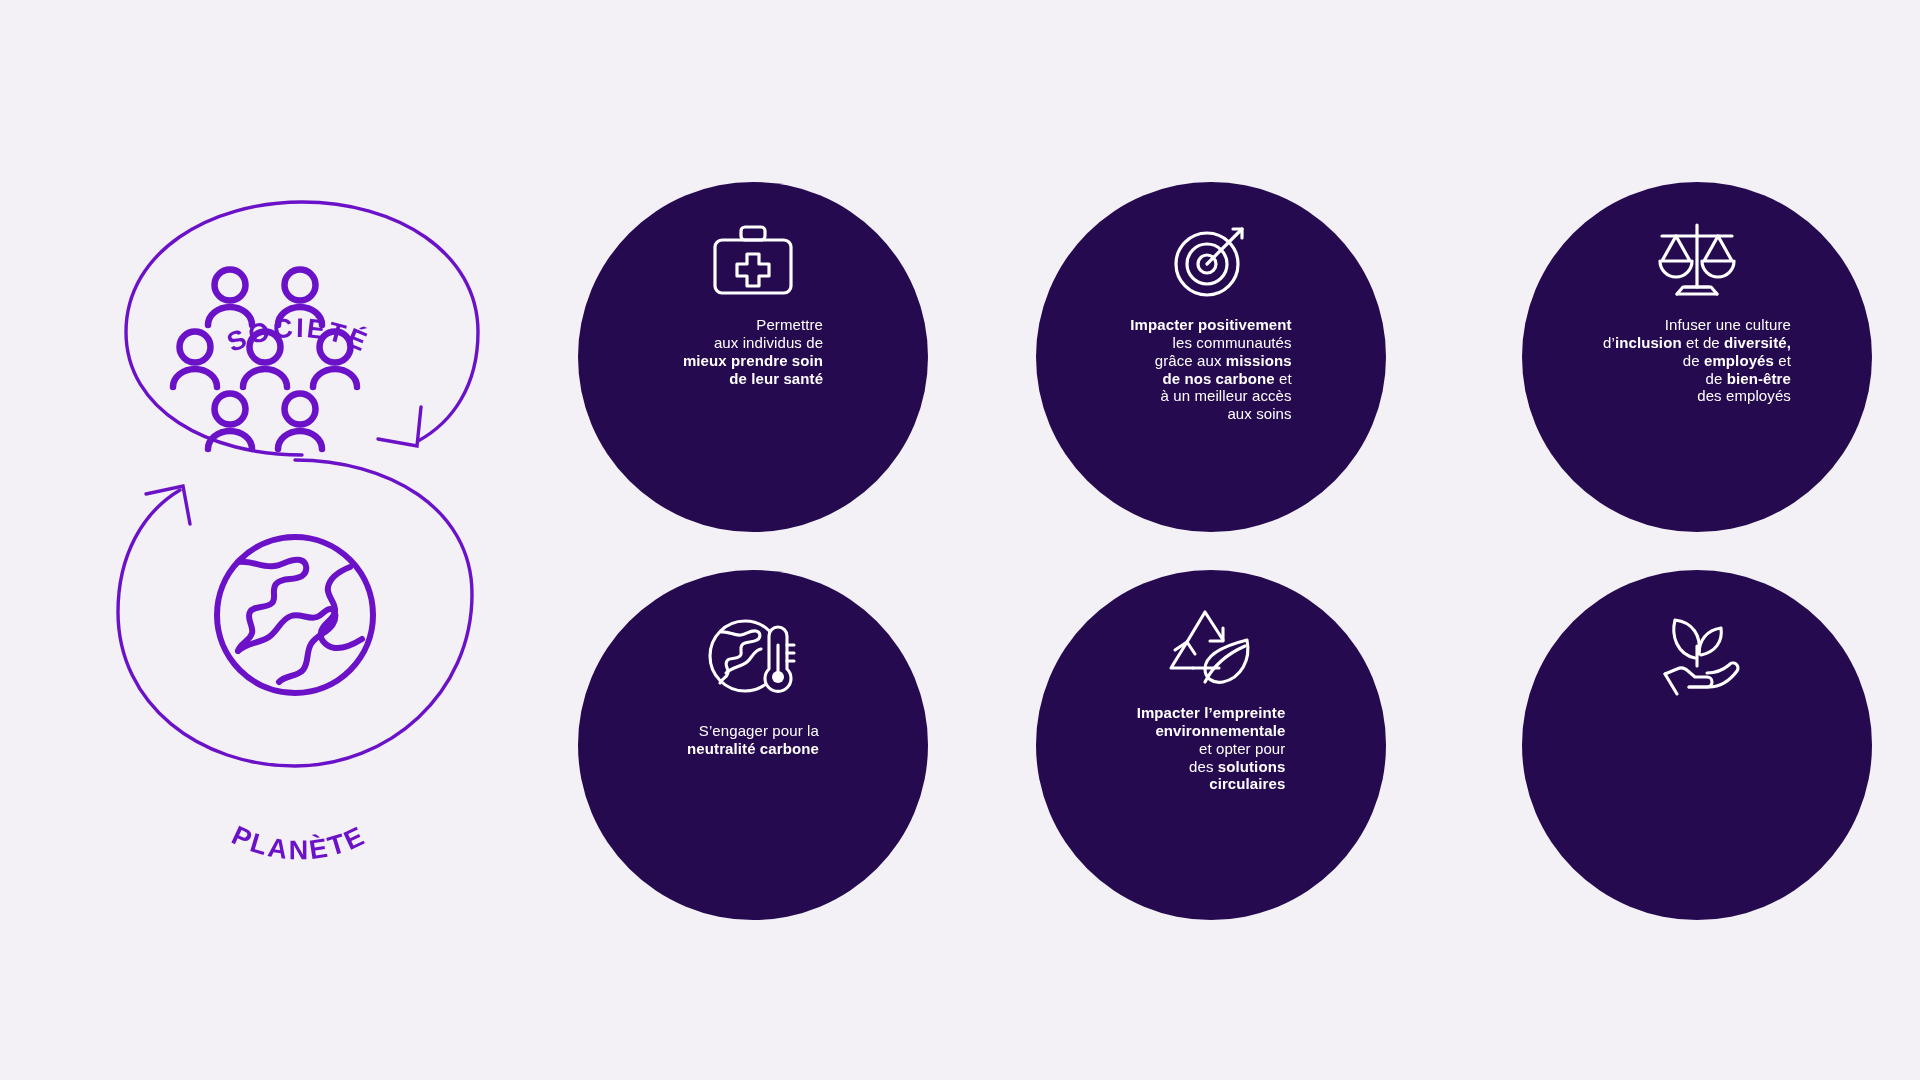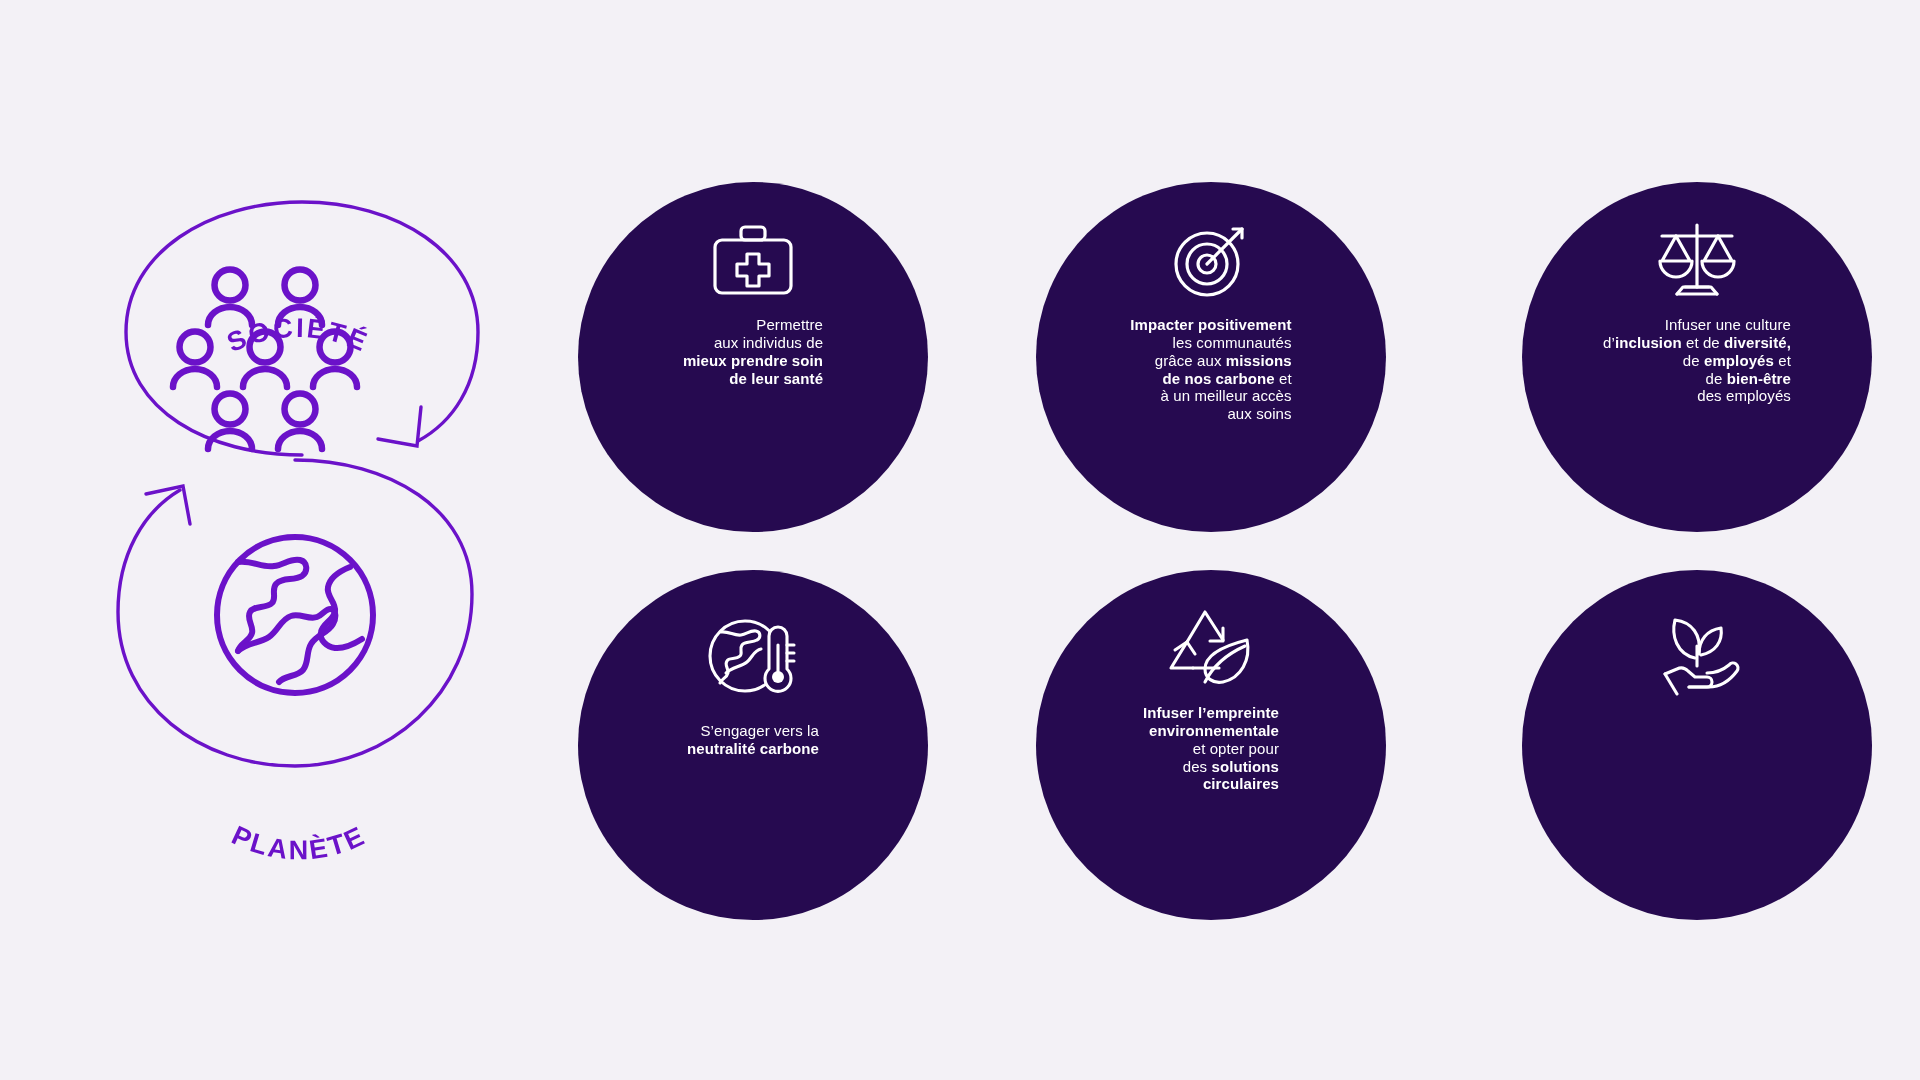--- a/index.html
+++ b/index.html
@@ -257,40 +257,40 @@
                    c -5,3 -12,1 -15,5 c -3,4 1,8 -2,11 c -4,4 -11,1 -13,5
                    c -3,4 2,8 1,12 c -1,5 -7,6 -8,10"></path>
           <path d="M 19,58 c 6,-6 15,-6 21,-11 c 5,-4 7,-12 14,-13"></path>
           <path d="M 62,21 a 9,9 0 0 1 18,0 v 33 a 13,13 0 1 1 -18,0 z" fill="#260a50"></path>
           <path d="M 71,30 v 28"></path>
           <circle cx="71" cy="62" r="6" fill="#ffffff" stroke="none"></circle>
           <path d="M 80,30 h 7 M 80,38 h 7 M 80,46 h 7"></path>
         </svg>
       </div>
       <div class="bubble-text">
-          <span class="ln"><span>S’engager vers la</span></span>
+          <span class="ln"><span>S’engager pour la</span></span>
           <span class="ln"><span class="b">neutralité carbone</span></span>
         </div>
     </div>
 
     <div class="bubble r1 c1">
       <div class="bubble-icon">
         <svg width="92" height="84" viewBox="0 0 92 84" fill="none" stroke="#ffffff" stroke-width="3.1" stroke-linecap="round" stroke-linejoin="round">
           <path d="M 22,36 L 40,6 L 58,34"></path>
           <path d="M 58,22 v 13 h -13"></path>
           <path d="M 22,36 L 6,62 h 22"></path>
           <path d="M 10,44 l 12,-8 l 8,12"></path>
           <path d="M 28,62 h 26"></path>
           <path d="M 82,34 c 4,20 -6,38 -24,42 c -10,2 -18,-4 -18,-13
                    c 0,-12 14,-22 42,-29 z"></path>
           <path d="M 40,76 c 8,-16 22,-28 40,-36"></path>
         </svg>
       </div>
       <div class="bubble-text">
-          <span class="ln"><span class="b">Infuser l’empreinte</span></span>
+          <span class="ln"><span class="b">Impacter l’empreinte</span></span>
           <span class="ln"><span class="b">environnementale</span></span>
           <span class="ln"><span>et opter pour</span></span>
           <span class="ln"><span>des </span><span class="b">solutions</span></span>
           <span class="ln"><span class="b">circulaires</span></span>
         </div>
     </div>
 
     <div class="bubble r1 c2 short">
       <div class="bubble-icon">
         <svg width="92" height="84" viewBox="0 0 92 84" fill="none" stroke="#ffffff" stroke-width="3.1" stroke-linecap="round" stroke-linejoin="round">

